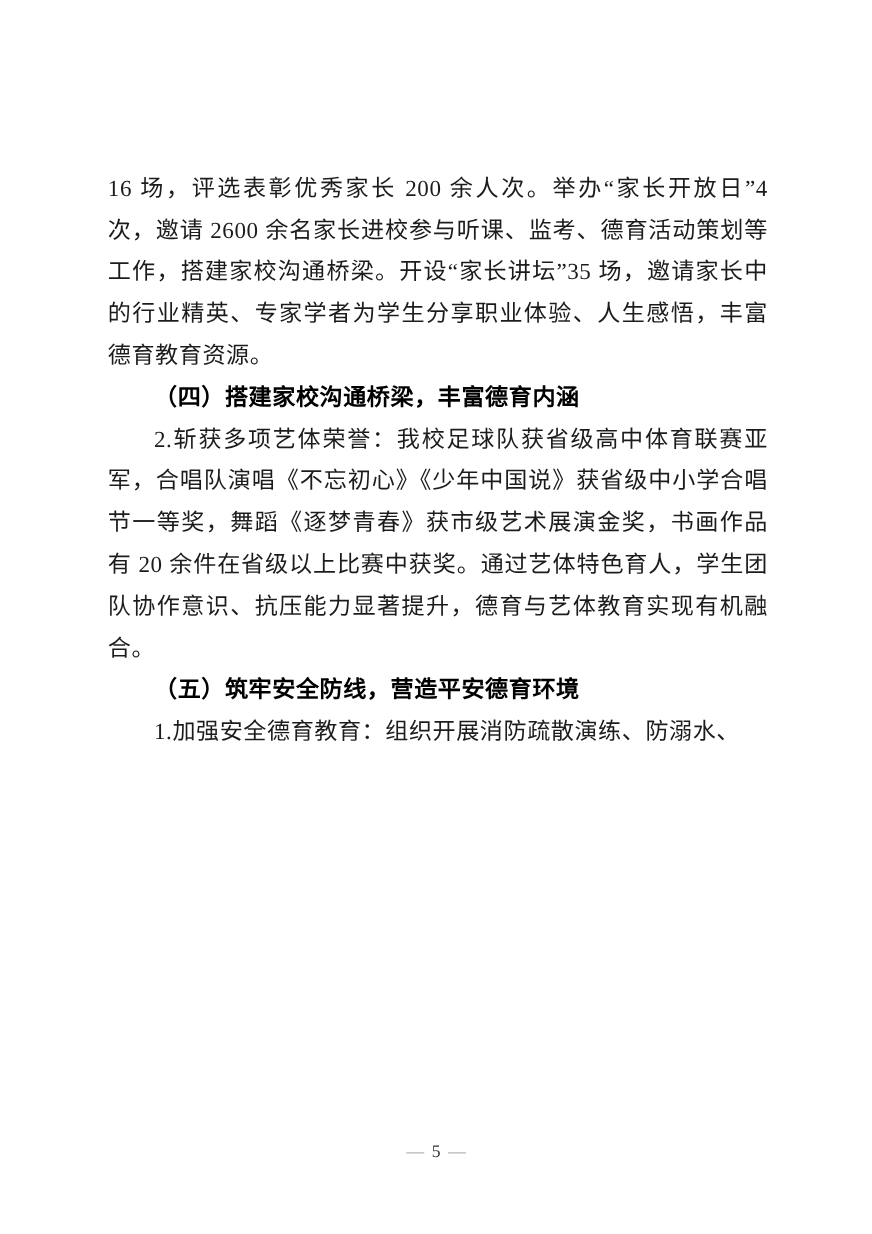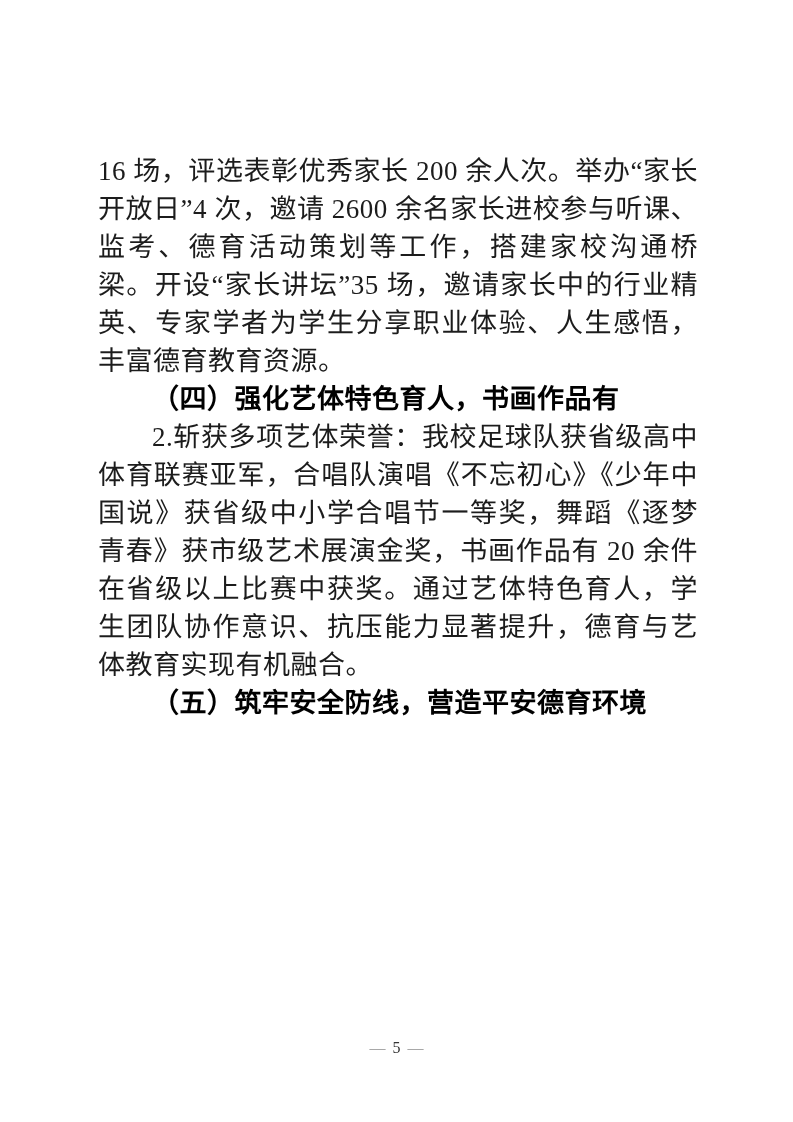--- a/index.html
+++ b/index.html
@@ -14,21 +14,21 @@
     font-family: "Liberation Serif", "DejaVu Serif", serif;
     color: #1c1c1c;
   }
   .content {
     position: absolute;
     top: 152px;
     left: 98px;
     width: 600px;
   }
   .para {
-    font-size: 27px;
+    font-size: 21px;
     line-height: 38px;
     text-align: justify;
     text-justify: inter-character;
     letter-spacing: 0.5px;
     color: #1c1c1c;
   }
   .para.indent { text-indent: 2em; }
   .para.heading {
     font-weight: bold;
     color: #000000;
@@ -50,21 +50,22 @@
     letter-spacing: 0;
   }
   .footer .num { color: #333333; }
 </style>
 </head>
 <body>
 
 <div class="page">
   <div class="content">
     <p class="para">16 场，评选表彰优秀家长 200 余人次。举办“家长开放日”4 次，邀请 2600 余名家长进校参与听课、监考、德育活动策划等工作，搭建家校沟通桥梁。开设“家长讲坛”35 场，邀请家长中的行业精英、专家学者为学生分享职业体验、人生感悟，丰富德育教育资源。</p>
-    <p class="para indent heading">（四）强化艺体特色育人，书画作品有</p>
+    <p class="para indent heading">（四）搭建家校沟通桥梁，丰富德育内涵</p>
     <p class="para indent">2.斩获多项艺体荣誉：我校足球队获省级高中体育联赛亚军，合唱队演唱《不忘初心》《少年中国说》获省级中小学合唱节一等奖，舞蹈《逐梦青春》获市级艺术展演金奖，书画作品有 20 余件在省级以上比赛中获奖。通过艺体特色育人，学生团队协作意识、抗压能力显著提升，德育与艺体教育实现有机融合。</p>
     <p class="para indent heading">（五）筑牢安全防线，营造平安德育环境</p>
+    <p class="para indent">1.加强安全德育教育：组织开展消防疏散演练、防溺水、</p>
   </div>
 
   <div class="footer">
     <span class="dash">—</span><span class="num">5</span><span class="dash">—</span>
   </div>
 </div>
 
 </body></html>

